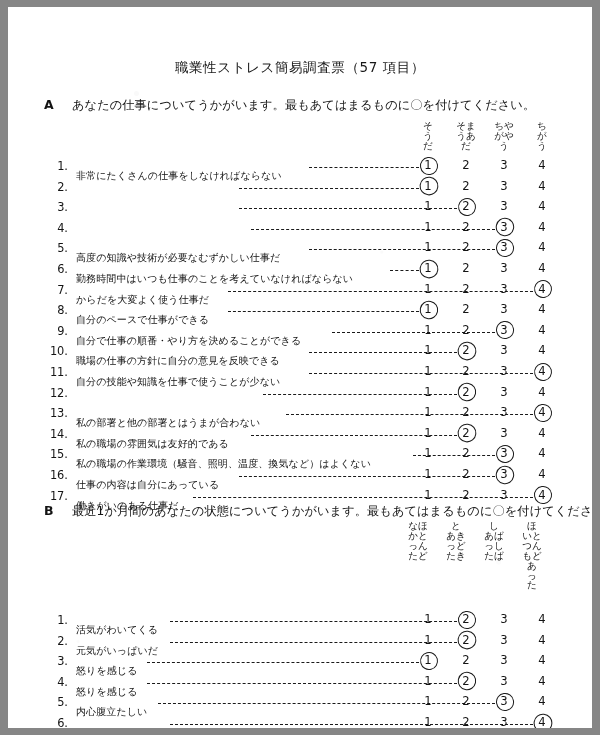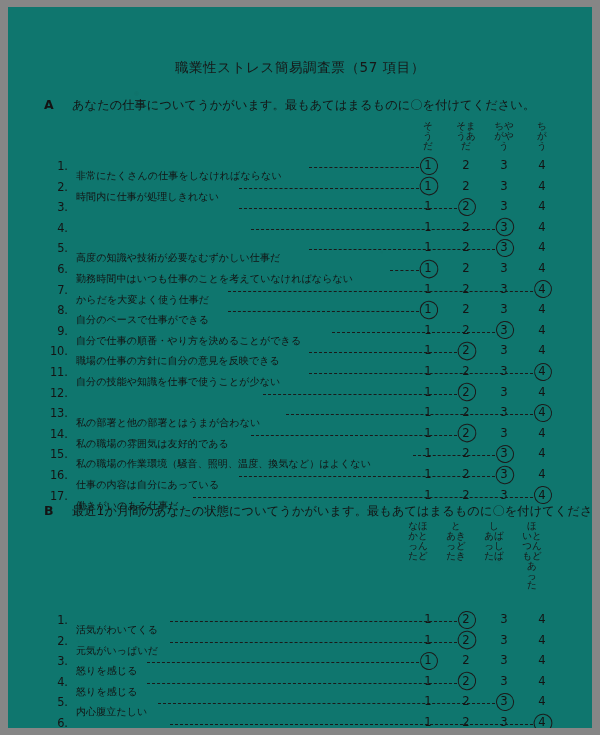--- a/index.html
+++ b/index.html
@@ -12,21 +12,21 @@
     background: #868686;
     font-family: "DejaVu Sans", "Liberation Sans", sans-serif;
     overflow: hidden;
   }
   .page {
     position: absolute;
     left: 8px;
     top: 7px;
     width: 584px;
     height: 721px;
-    background: #0f766e;
+    background: #ffffff;
     box-sizing: border-box;
     overflow: hidden;
   }
   .paper-noise {
     position: absolute;
     inset: 0;
     pointer-events: none;
     background:
       radial-gradient(circle at 22% 12%, rgba(0,0,0,0.022) 0 2px, transparent 3px),
       radial-gradient(circle at 64% 34%, rgba(0,0,0,0.018) 0 1px, transparent 2px),
@@ -189,21 +189,20 @@
           <div class="leader" style="left: 301px; width: 110px; border-top: 1.1px dashed rgb(26, 26, 26);"></div>
           <div class="opts" style="left: 401px;">
             <div class="opt sel v1">1</div>
             <div class="opt">2</div>
             <div class="opt">3</div>
             <div class="opt">4</div>
           </div>
         </div>
         <div class="item">
           <div class="item-num">2.</div>
-          <div class="item-text">時間内に仕事が処理しきれない</div>
           <div class="leader" style="left: 231.4px; width: 179.6px; border-top: 1.1px dashed rgb(26, 26, 26);"></div>
           <div class="opts" style="left: 401px;">
             <div class="opt sel v2">1</div>
             <div class="opt">2</div>
             <div class="opt">3</div>
             <div class="opt">4</div>
           </div>
         </div>
         <div class="item">
           <div class="item-num">3.</div>

